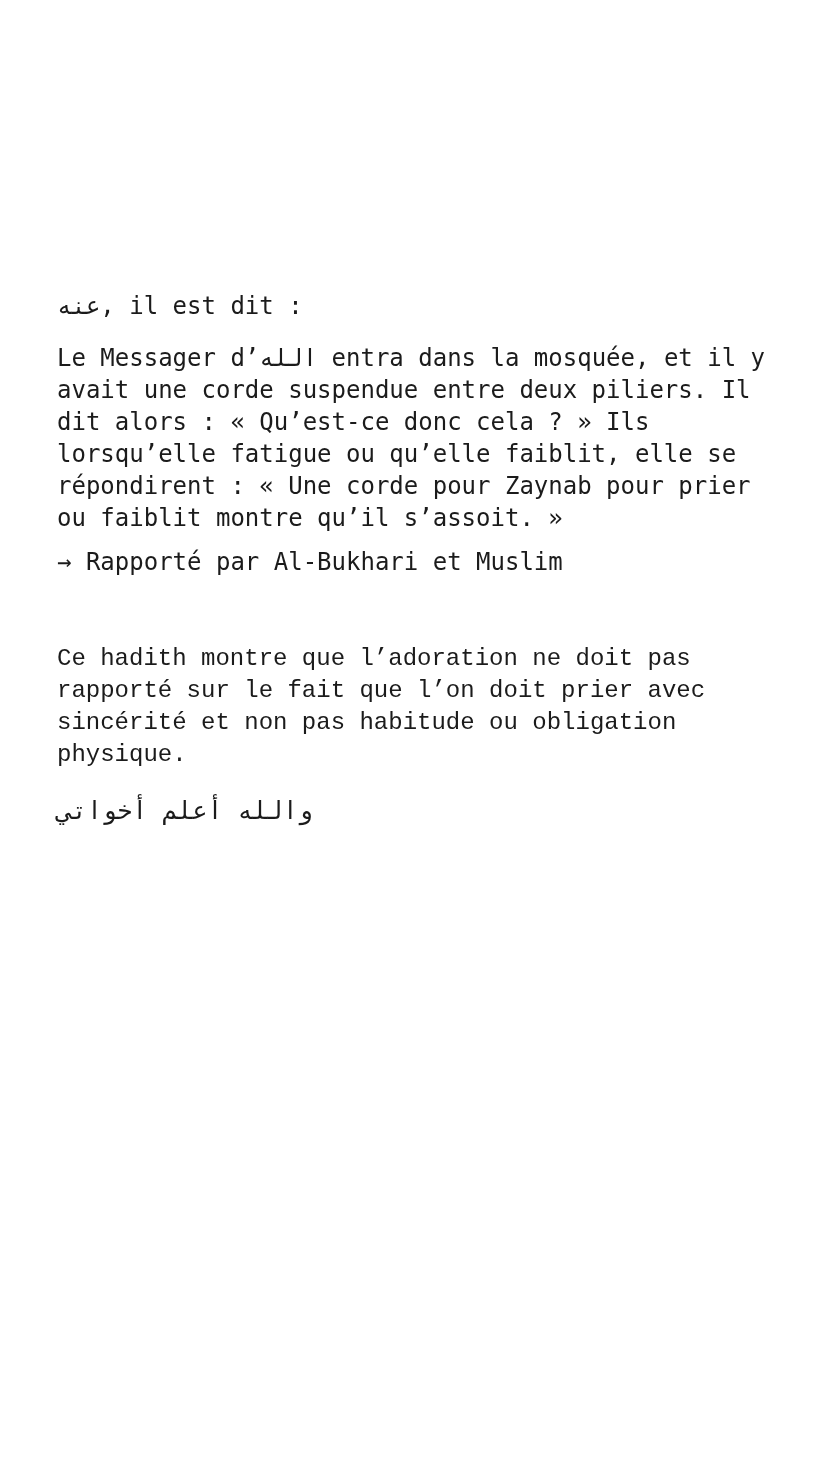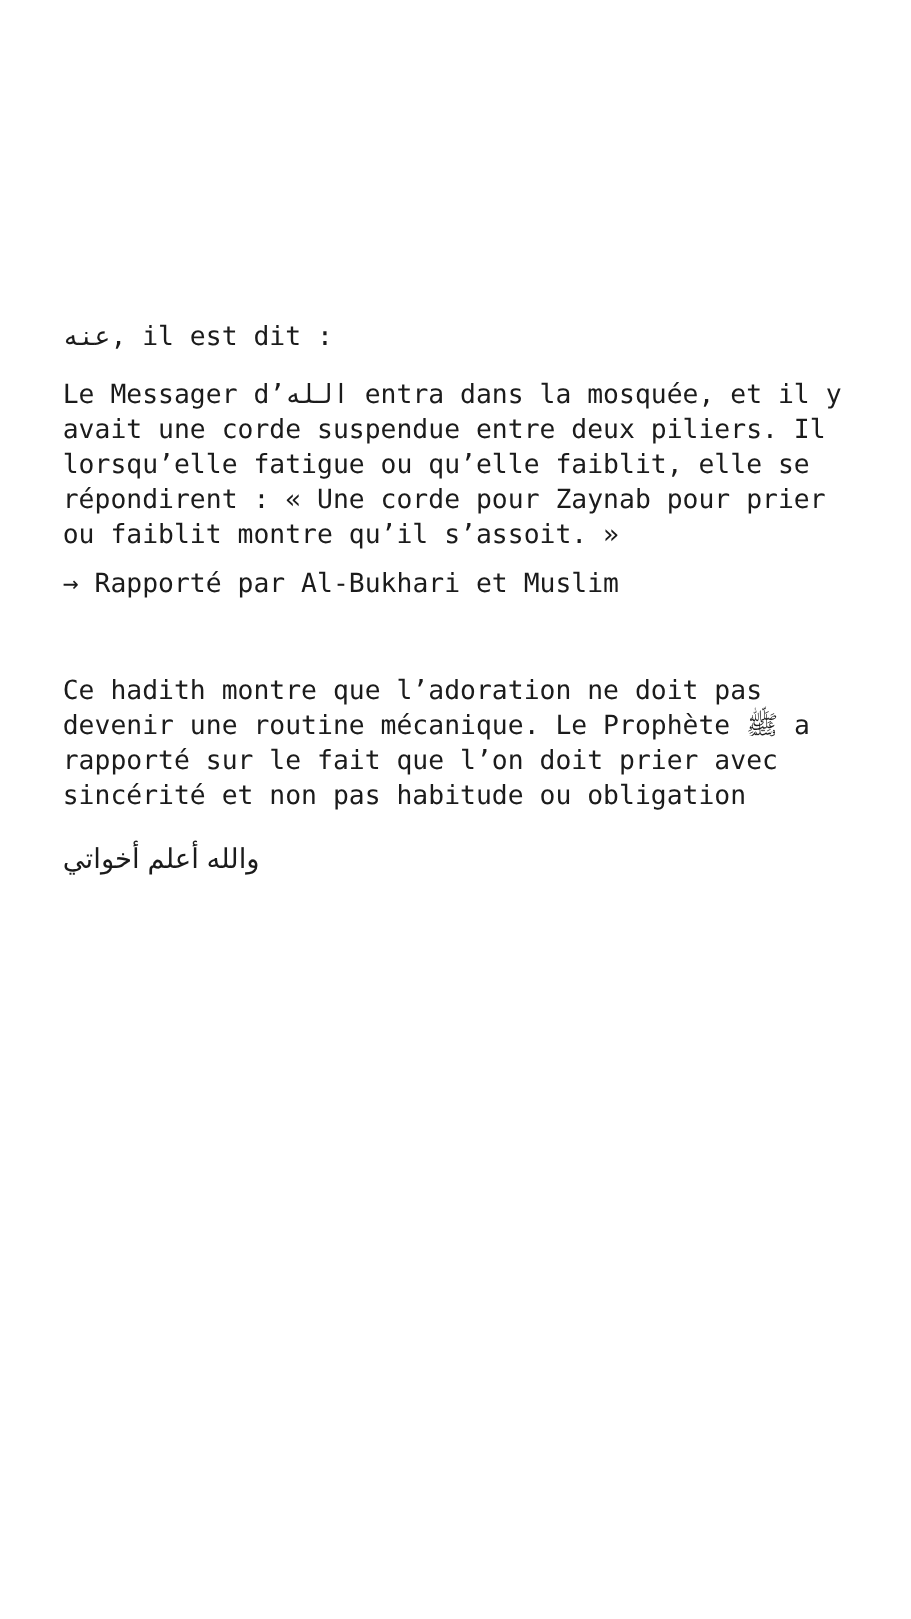--- a/index.html
+++ b/index.html
@@ -19,50 +19,51 @@
     padding: 290px 40px 0 57px;
     font-family: "DejaVu Sans Mono", "Liberation Mono", monospace;
     font-size: 24px;
     line-height: 32px;
     color: #1b1b1b;
   }
   .para { margin: 0; }
   .line { white-space: pre; }
   .para-quote   { margin-top: 20px; }
   .source-line  { margin-top: 12px; white-space: pre; }
-  .para-comment { margin-top: 65px; }
+  .para-comment { margin-top: 65px; font-family: Liberation Mono, monospace; }
   .closing-arabic {
     margin-top: 26px;
-    font-family: Liberation Sans, sans-serif;
+    font-family: Liberation Mono, monospace;
     font-size: 25px;
     line-height: 32px;
     text-align: left;
   }
 </style>
 </head>
 <body>
 
 <div class="doc">
 
   <div class="para">
     <div class="line">عنه, il est dit :</div>
   </div>
 
   <div class="para para-quote">
     <div class="line">Le Messager d’الله entra dans la mosquée, et il y</div>
     <div class="line">avait une corde suspendue entre deux piliers. Il</div>
+    <div class="line">dit alors : « Qu’est-ce donc cela ? » Ils</div>
     <div class="line">lorsqu’elle fatigue ou qu’elle faiblit, elle se</div>
     <div class="line">répondirent : « Une corde pour Zaynab pour prier</div>
     <div class="line">ou faiblit montre qu’il s’assoit. »</div>
   </div>
 
   <div class="source-line"><span>→</span> <span>Rapporté par Al-Bukhari et Muslim</span></div>
 
   <div class="para para-comment">
     <div class="line">Ce hadith montre que l’adoration ne doit pas</div>
-    <div class="line">devenir une routine mécanique. Le Prophète ﷺ a</div>
     <div class="line">rapporté sur le fait que l’on doit prier avec</div>
     <div class="line">sincérité et non pas habitude ou obligation</div>
+    <div class="line">physique.</div>
   </div>
 
   <div class="closing-arabic">والله أعلم أخواتي</div>
 
 </div>
 
 </body></html>

